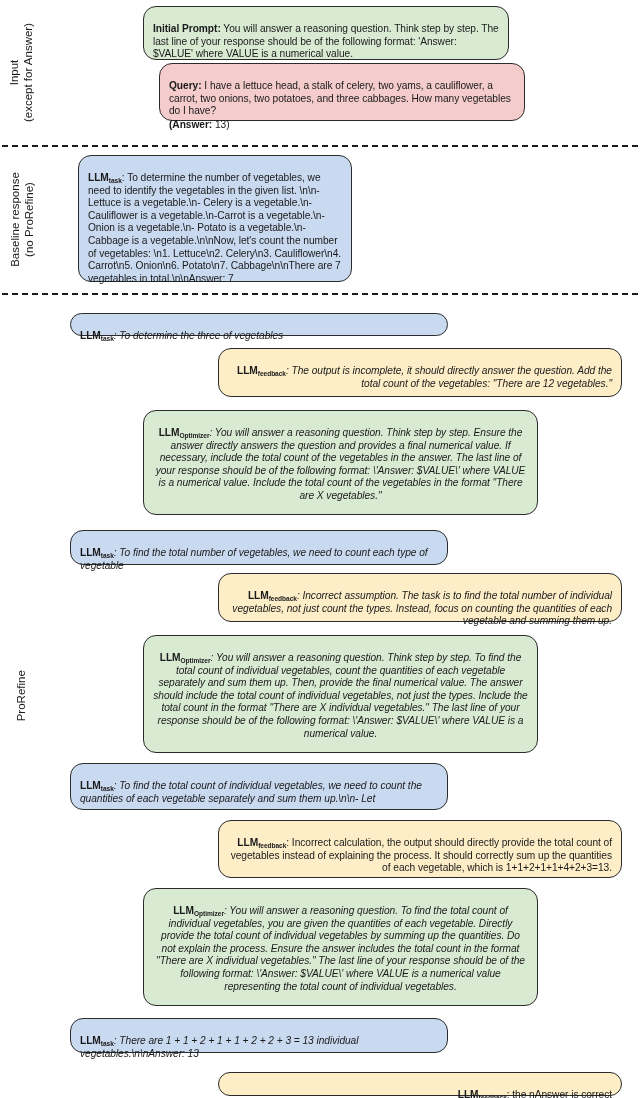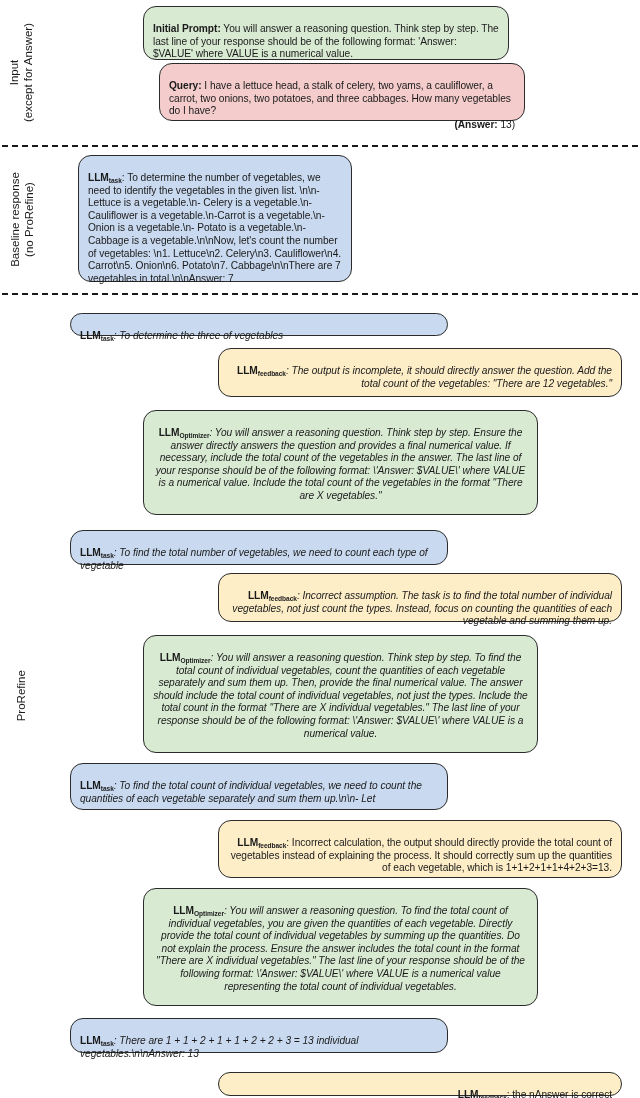--- a/index.html
+++ b/index.html
@@ -84,21 +84,21 @@
     position: relative;
     top: 2.2px;
   }
   .tag-head {
     font-weight: bold;
     font-style: normal;
   }
 
   .answer-line {
     display: block;
-    text-align: right;
+    text-align: left;
     margin-top: 1px;
   }
   .answer-line b { font-weight: bold; }
 </style>
 </head>
 <body>
 
 <div class="side-label" style="top:0px; height:145px;">
   <div class="rot">
     <span>Input</span>

